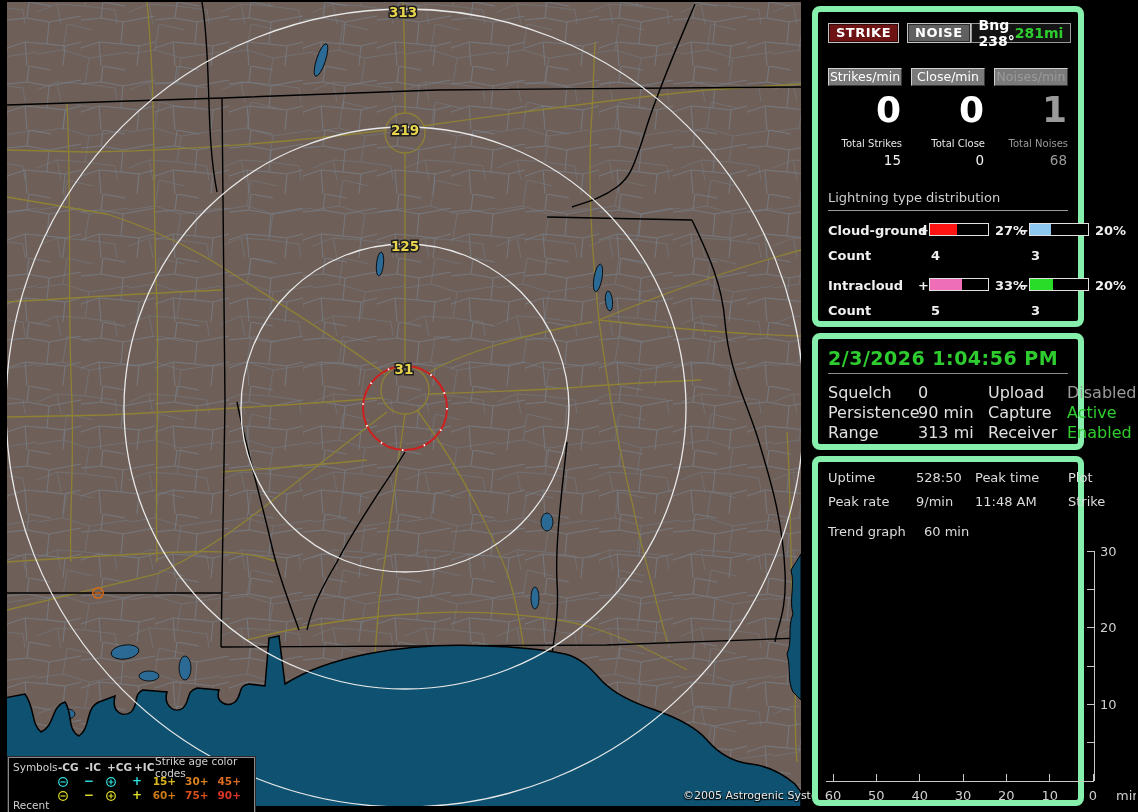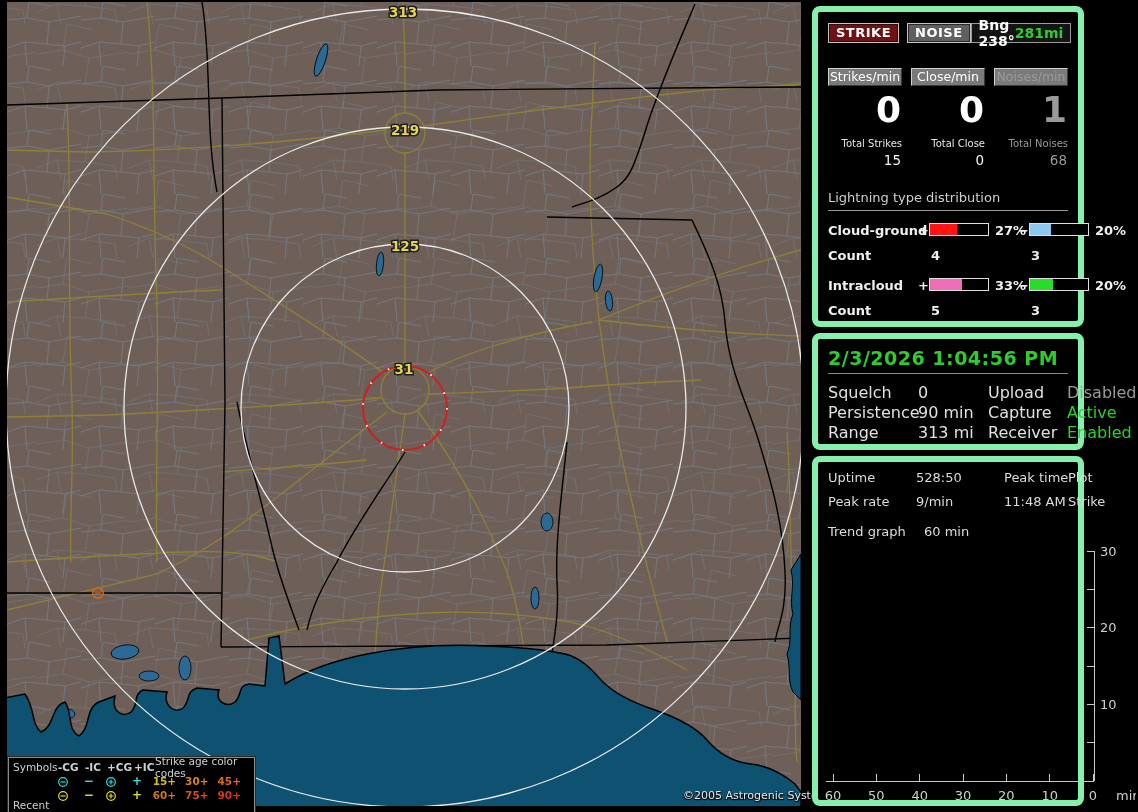--- a/index.html
+++ b/index.html
@@ -67,21 +67,21 @@
   .drow2 { margin-top:15px; }
 
   .datetime { font-size:19px; font-weight:bold; letter-spacing:.5px; }
   .dt-rule { border-bottom:1px solid #8a8a8a; margin-top:4px; margin-bottom:9px; }
   .srow { position:relative; height:20px; font-size:16px; }
   .srow span { position:absolute; top:0; white-space:nowrap; }
   .s0 { left:0; } .s1 { left:90px; } .s2 { left:160px; } .s3 { left:239px; }
 
   .trow { position:relative; height:24px; font-size:13px; color:#dcdcdc; }
   .trow span { position:absolute; top:0; white-space:nowrap; }
-  .t0 { left:0; } .t1 { left:88px; } .t2 { left:176px; } .t3 { left:240px; }
+  .t0 { left:0; } .t1 { left:88px; } .t2 { left:147px; } .t3 { left:240px; }
   .tg-row { margin-top:6px; }
   .chart { position:absolute; left:0; top:80px; }
   .chart text { font-size:13px; fill:#cfcfcf; }
 </style>
 </head>
 <body>
 
 <div class="map">
   <svg class="basemap" width="794" height="804" viewBox="0 0 794 804">
     <defs>

